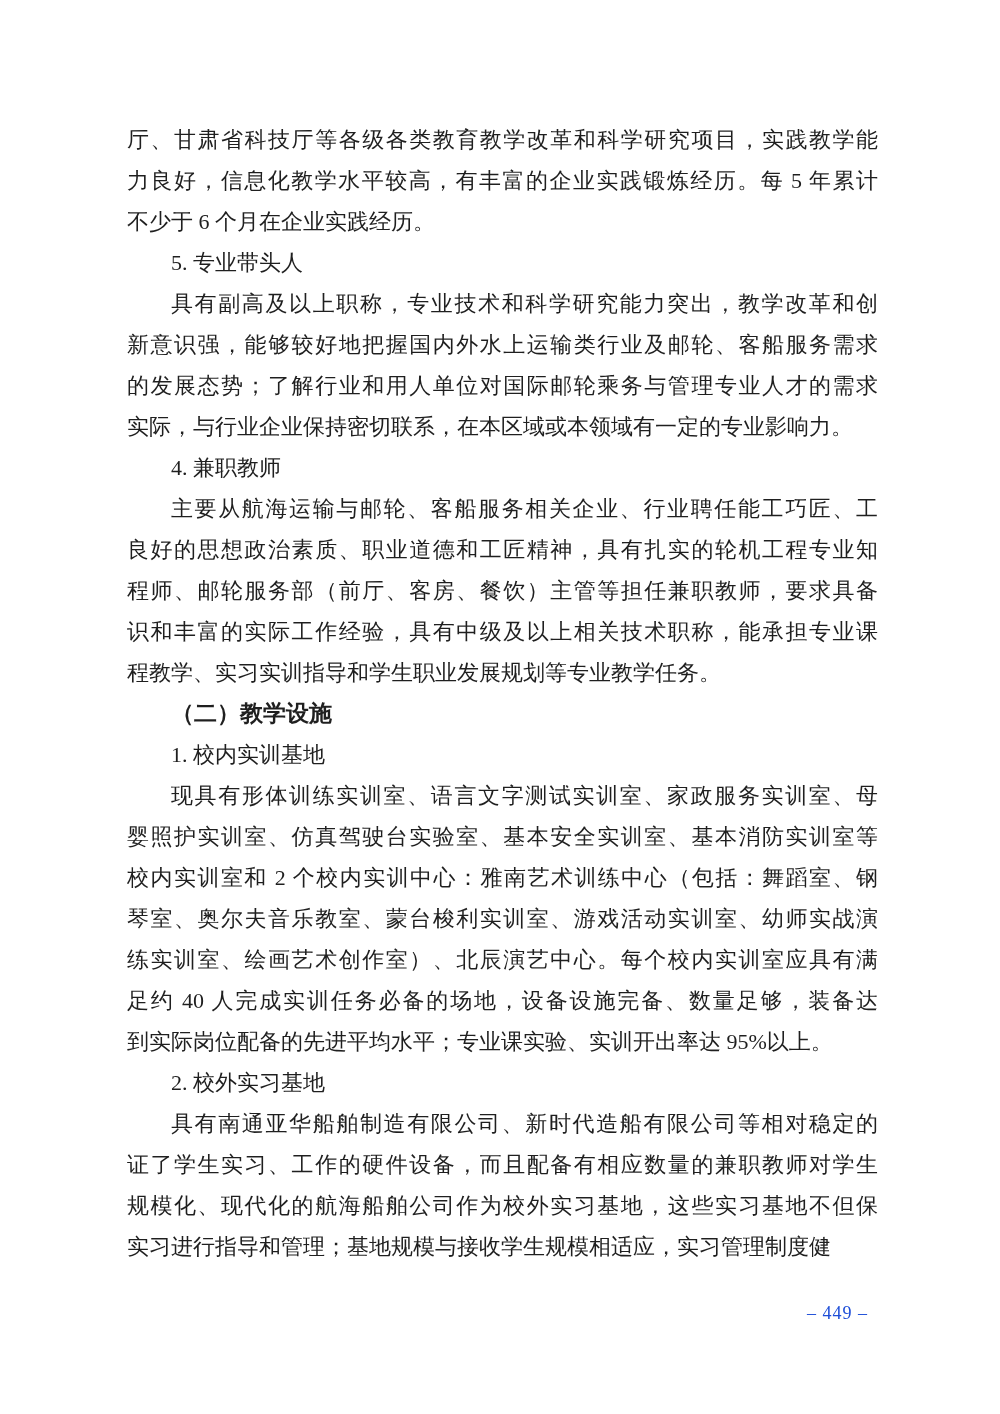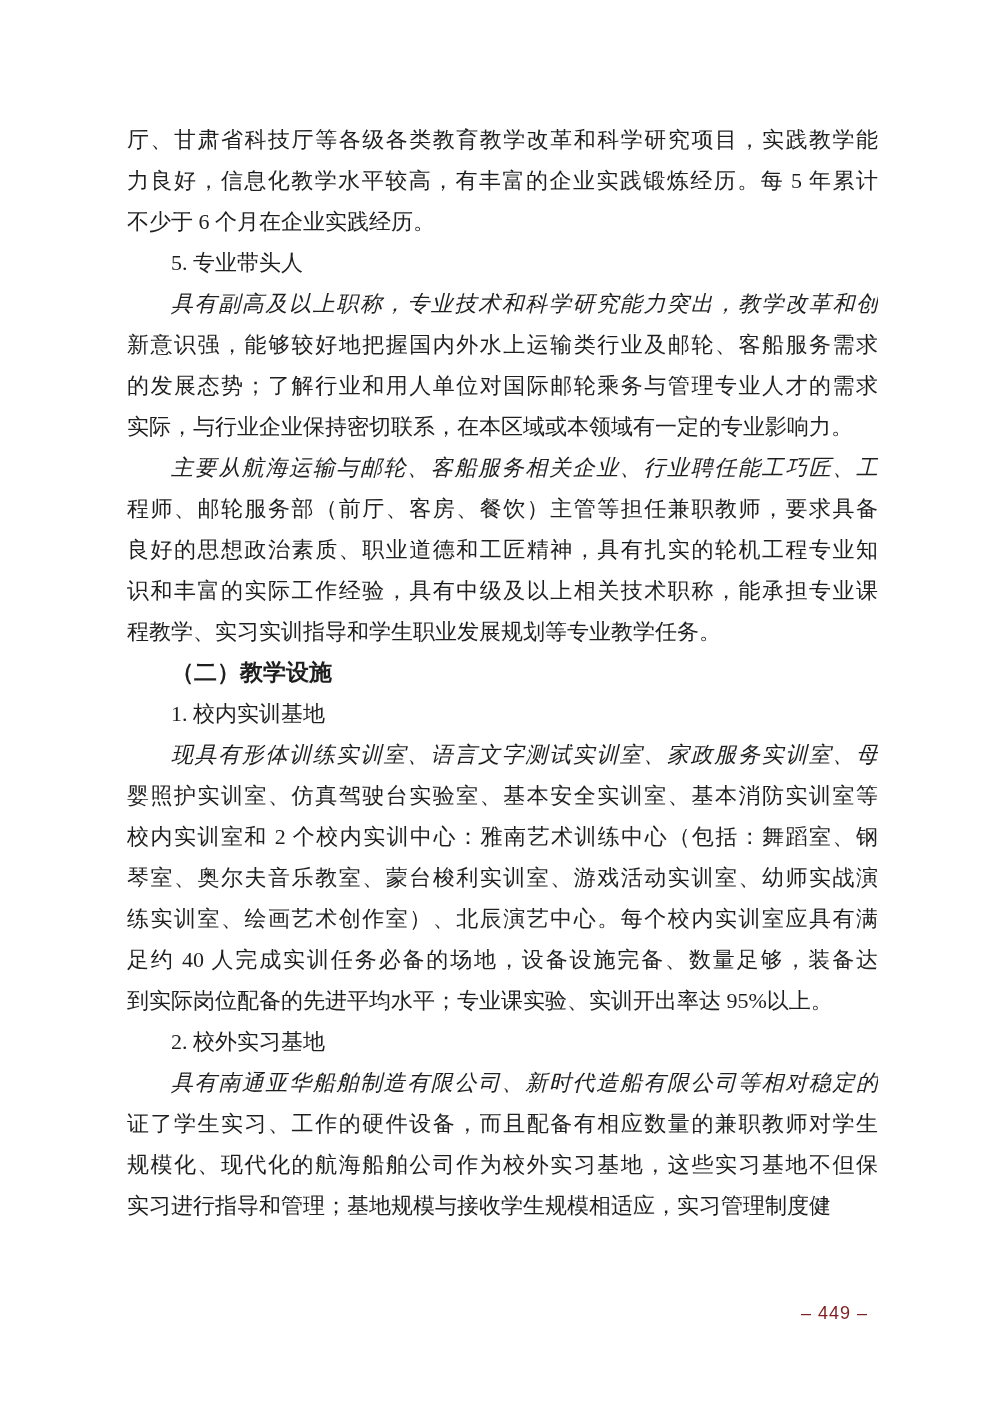--- a/index.html
+++ b/index.html
@@ -31,61 +31,61 @@
     text-justify: inter-character;
     overflow: hidden;
     white-space: normal;
   }
   .line.last {
     text-align: right;
     text-align-last: left;
   }
   .line.indent {
     padding-left: 44px;
-    font-style: italic;
   }
   .line.heading {
     text-align: left;
     text-align-last: left;
     padding-left: 44px;
   }
   .line.bold {
     font-weight: 700;
     font-size: 23px;
     font-family: "Liberation Sans", "DejaVu Sans", sans-serif;
     text-align: right;
   }
   .footer {
     position: absolute;
     top: 1300px;
     right: 132px;
     height: 26px;
     line-height: 26px;
     font-size: 18px;
-    color: #7f1d1d;
+    color: #1d4ed8;
     letter-spacing: 1px;
-    font-family: Liberation Sans, sans-serif;
+    font-family: Liberation Serif, serif;
   }
 </style>
 </head>
 <body>
 
 <div class="page">
   <div class="content">
       <div class="line">厅、甘肃省科技厅等各级各类教育教学改革和科学研究项目，实践教学能</div>
       <div class="line">力良好，信息化教学水平较高，有丰富的企业实践锻炼经历。每 5 年累计</div>
       <div class="line last">不少于 6 个月在企业实践经历。</div>
       <div class="line heading">5. 专业带头人</div>
       <div class="line indent">具有副高及以上职称，专业技术和科学研究能力突出，教学改革和创</div>
       <div class="line">新意识强，能够较好地把握国内外水上运输类行业及邮轮、客船服务需求</div>
       <div class="line">的发展态势；了解行业和用人单位对国际邮轮乘务与管理专业人才的需求</div>
       <div class="line last">实际，与行业企业保持密切联系，在本区域或本领域有一定的专业影响力。</div>
+      <div class="line heading">4. 兼职教师</div>
       <div class="line indent">主要从航海运输与邮轮、客船服务相关企业、行业聘任能工巧匠、工</div>
+      <div class="line">良好的思想政治素质、职业道德和工匠精神，具有扎实的轮机工程专业知</div>
       <div class="line">程师、邮轮服务部（前厅、客房、餐饮）主管等担任兼职教师，要求具备</div>
-      <div class="line">良好的思想政治素质、职业道德和工匠精神，具有扎实的轮机工程专业知</div>
       <div class="line">识和丰富的实际工作经验，具有中级及以上相关技术职称，能承担专业课</div>
       <div class="line last">程教学、实习实训指导和学生职业发展规划等专业教学任务。</div>
       <div class="line heading bold">（二）教学设施</div>
       <div class="line heading">1. 校内实训基地</div>
       <div class="line indent">现具有形体训练实训室、语言文字测试实训室、家政服务实训室、母</div>
       <div class="line">婴照护实训室、仿真驾驶台实验室、基本安全实训室、基本消防实训室等</div>
       <div class="line">校内实训室和 2 个校内实训中心：雅南艺术训练中心（包括：舞蹈室、钢</div>
       <div class="line">琴室、奥尔夫音乐教室、蒙台梭利实训室、游戏活动实训室、幼师实战演</div>
       <div class="line">练实训室、绘画艺术创作室）、北辰演艺中心。每个校内实训室应具有满</div>
       <div class="line">足约 40 人完成实训任务必备的场地，设备设施完备、数量足够，装备达</div>

